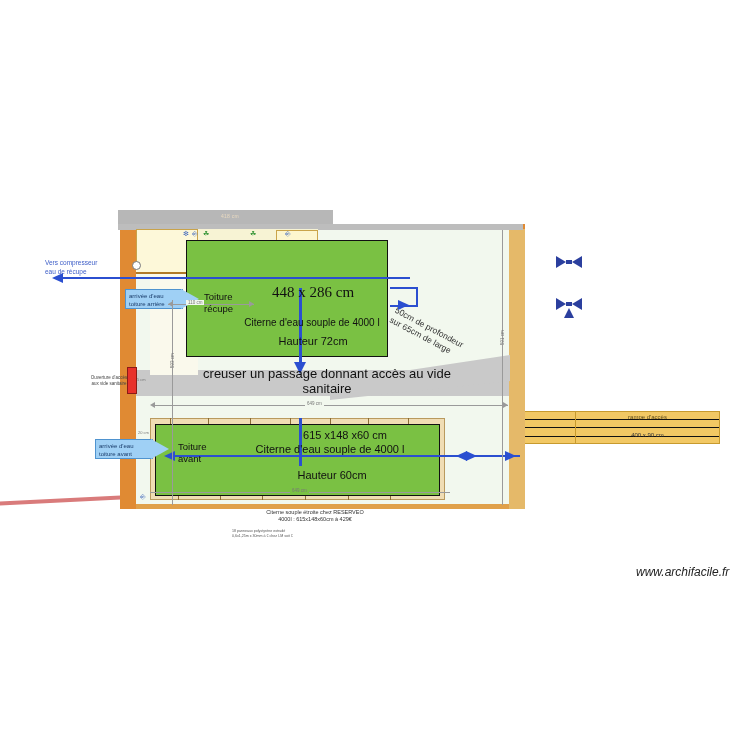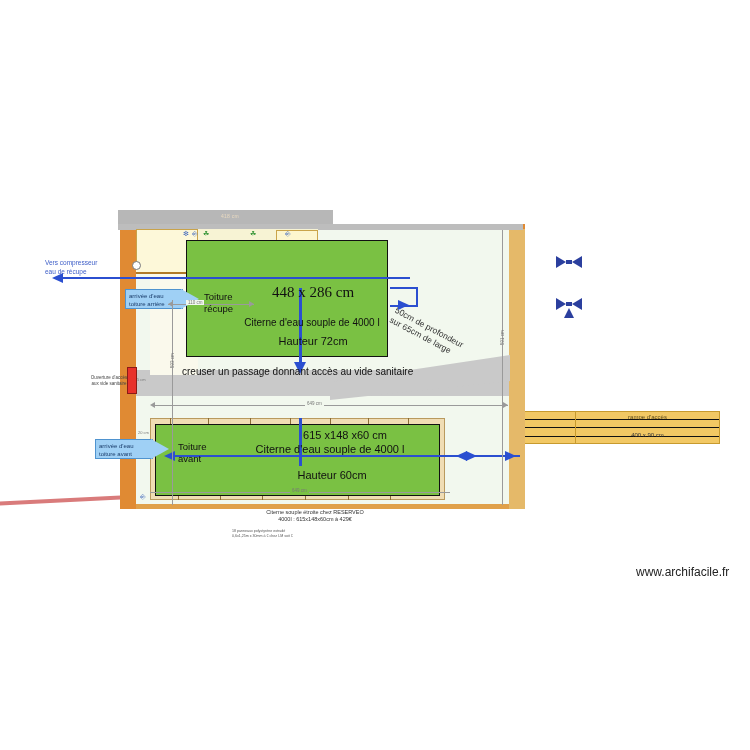--- a/index.html
+++ b/index.html
@@ -105,29 +105,29 @@
       color:#4060c8;line-height:9px;}
   #lbl-creuser-left{left:44px;top:311px;width:110px;font-size:8.5px;line-height:11px;}
   #lbl-ouverture{left:78px;top:375px;width:62px;font-size:4.5px;
       color:#444;line-height:6px;text-align:center;}
   #lbl-toiture-arr{left:204px;top:291px;width:60px;font-size:9.5px;line-height:12px;}
   #lbl-toiture-av{left:178px;top:441px;width:54px;font-size:9.5px;line-height:12px;}
   #lbl-dim-rear{left:272px;top:284px;width:160px;font-size:15px;
       font-family:"Liberation Serif",serif;}
   #lbl-cit-rear{left:222px;top:317px;width:180px;font-size:10px;text-align:center;}
   #lbl-haut-rear{left:238px;top:335px;width:150px;font-size:11px;text-align:center;}
-  #lbl-creuser-mid{left:182px;top:366px;width:290px;font-size:10px;}
+  #lbl-creuser-mid{left:182px;top:366px;width:290px;font-size:13px;text-align:center;}
   #lbl-dim-front{left:270px;top:429px;width:150px;font-size:11px;text-align:center;}
   #lbl-cit-front{left:240px;top:443px;width:180px;font-size:11px;text-align:center;}
   #lbl-haut-front{left:262px;top:469px;width:140px;font-size:11px;text-align:center;}
   #cap-line1{left:225px;top:509px;width:180px;text-align:center;font-size:5.5px;color:#333;}
   #cap-line2{left:225px;top:516px;width:180px;text-align:center;font-size:5.5px;color:#333;}
   #cap-line3{left:232px;top:529px;width:150px;font-size:3.6px;color:#555;}
   #cap-line4{left:232px;top:534px;width:150px;font-size:3.6px;color:#555;}
-  #watermark{left:636px;top:565px;font-size:12px;color:#222;}
+  #watermark{left:636px;top:565px;font-size:12px;color:#222;font-style:italic;}
 
   
   .dimline{position:absolute;background:#9a9a9a;}
   .dim-h{height:1px;}
   .dim-v{width:1px;}
   .dimtxt{position:absolute;font-size:4.5px;color:#777;background:#f2f8ee;padding:0 2px;}
   .dimtxt-v{position:absolute;font-size:4.5px;color:#777;
       transform:rotate(-90deg);transform-origin:left top;white-space:nowrap;}
   .tick{position:absolute;width:0;height:0;
       border-top:3px solid transparent;border-bottom:3px solid transparent;}

